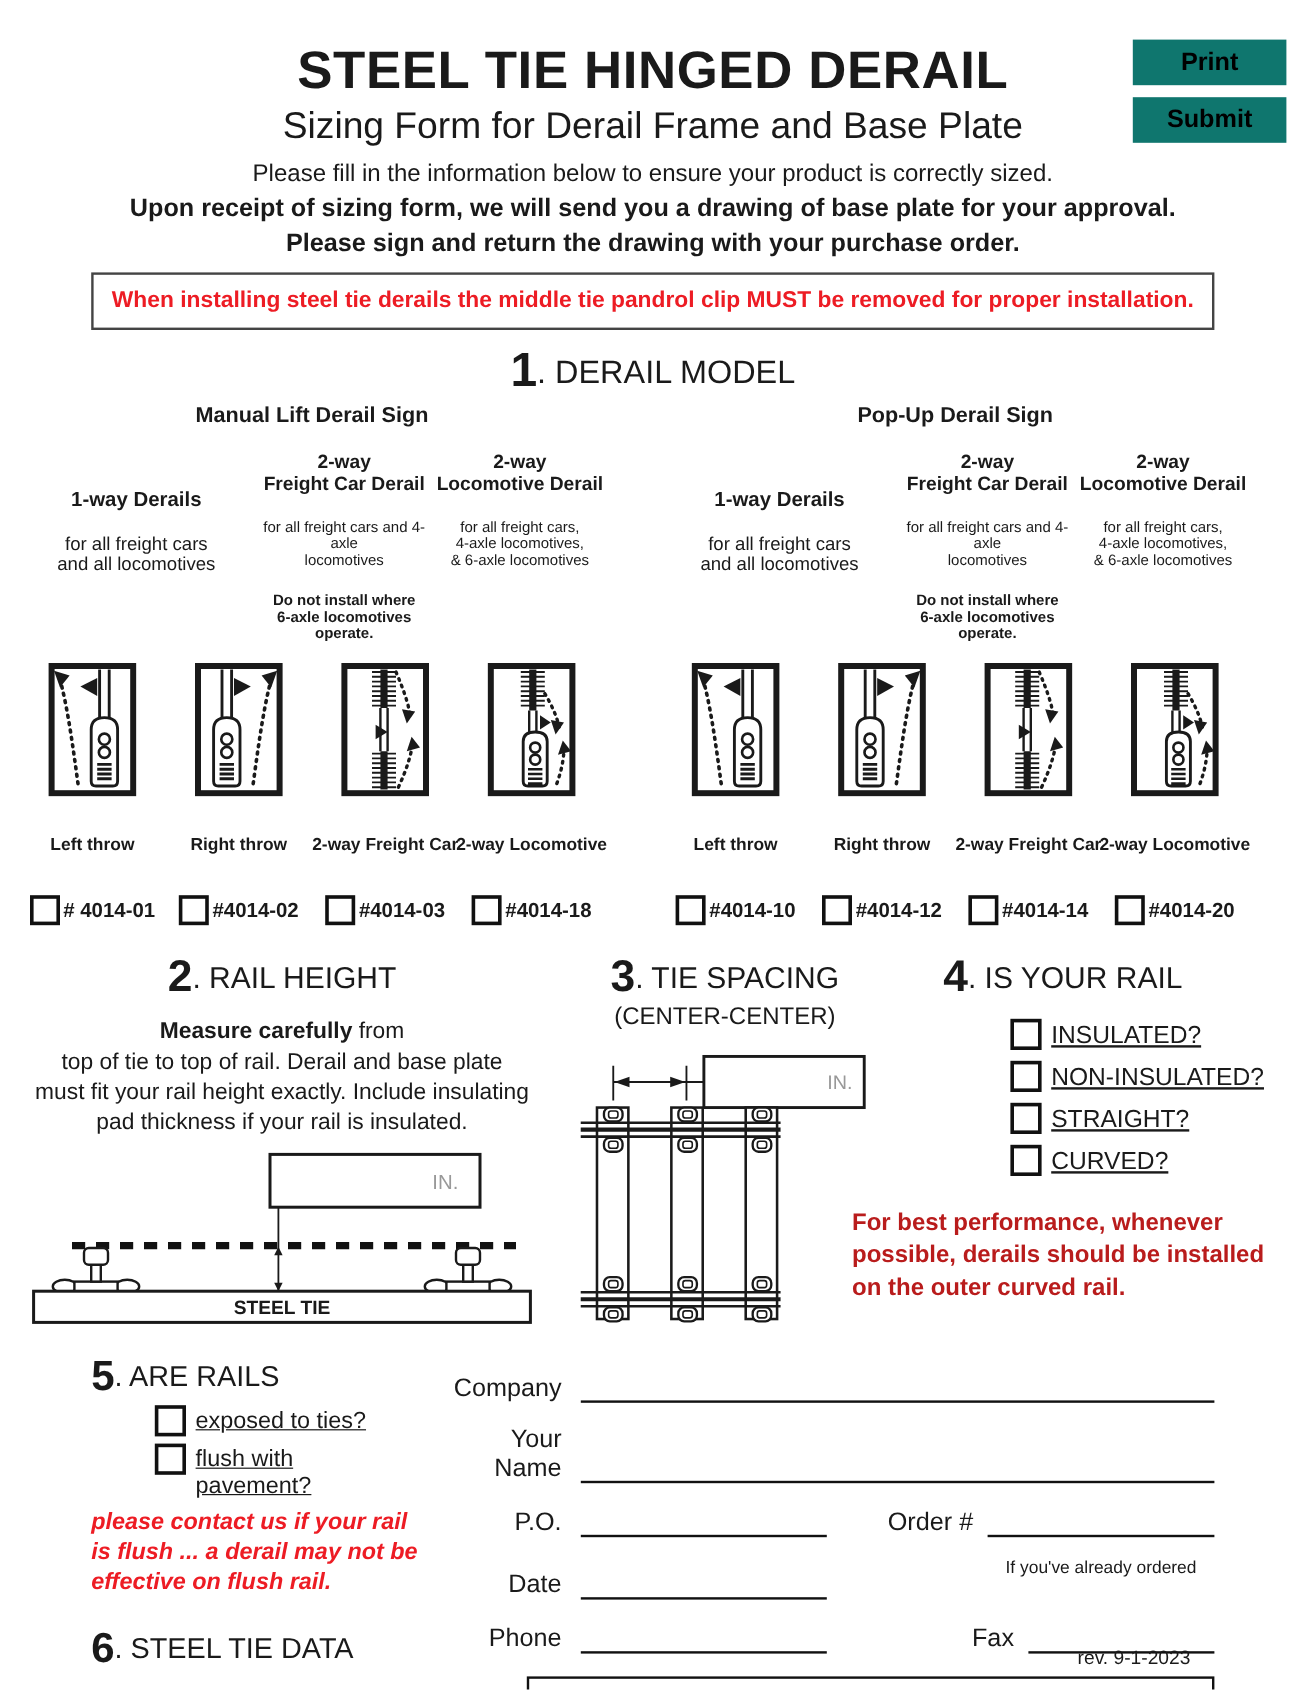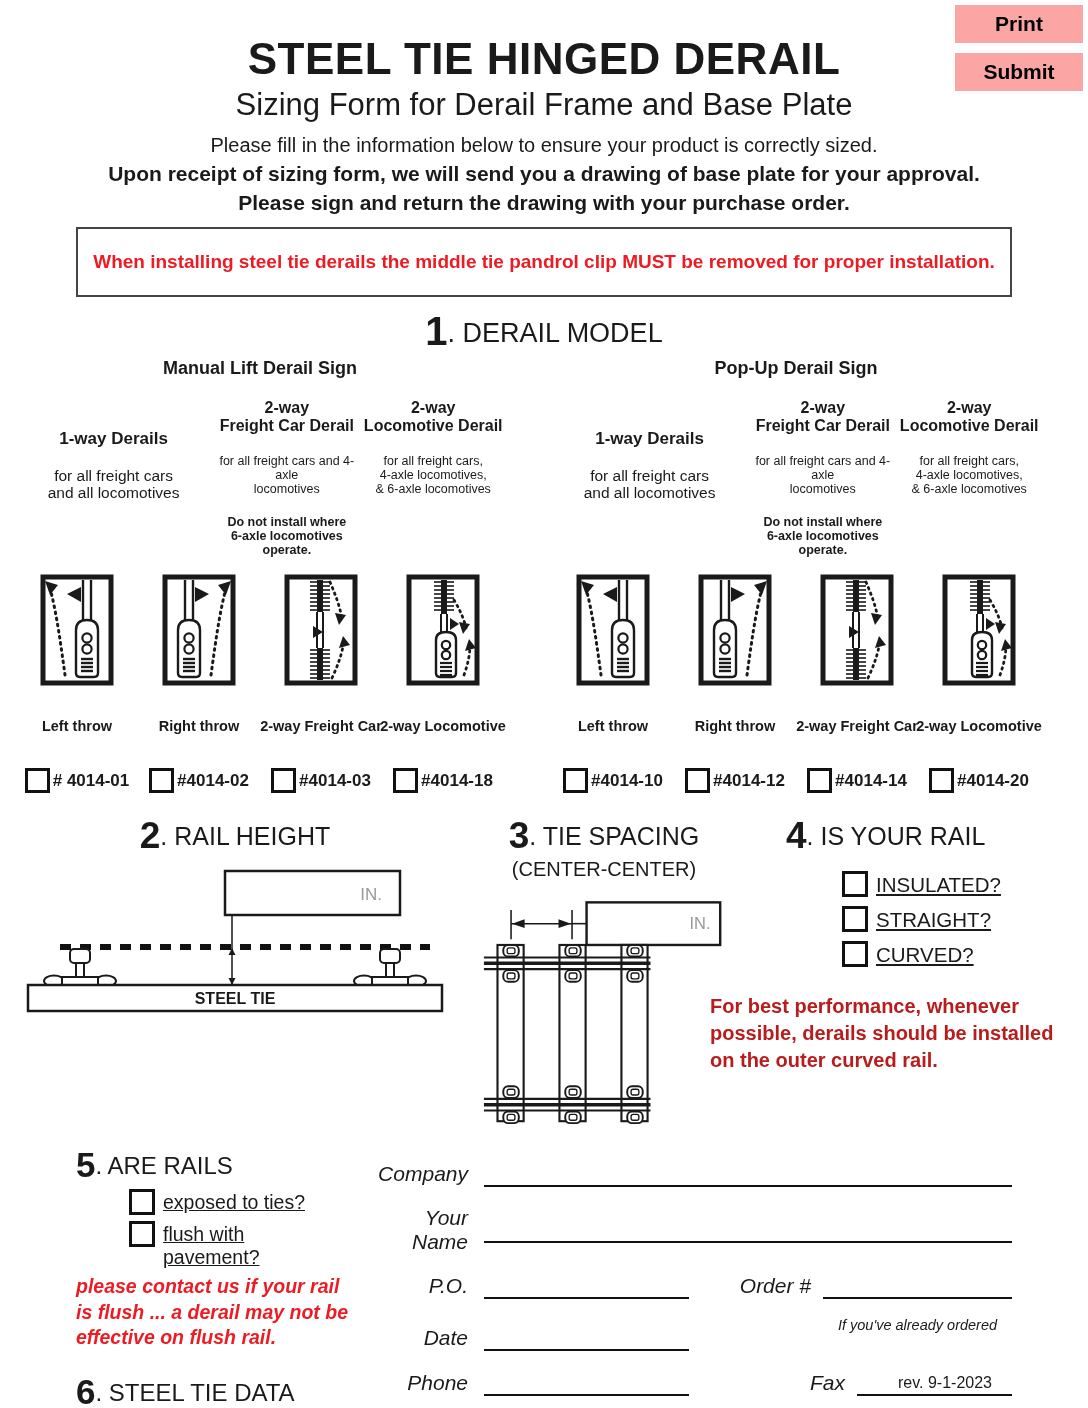--- a/index.html
+++ b/index.html
@@ -1,31 +1,31 @@
 <!DOCTYPE html>
 <html><head>
 <meta charset="utf-8">
 <style>
   * { box-sizing: border-box; margin: 0; padding: 0; }
   body { background: #fff; font-family: "Liberation Sans", sans-serif; color: #1a1a1a; }
   .page { position: relative; width: 1088px; height: 1408px; margin: 0 auto; background: #fff; overflow: hidden; }
 
   
-  .topbtn { position: absolute; right: 5px; width: 128px; height: 38px; background: #fca5a5;
+  .topbtn { position: absolute; right: 16px; width: 128px; height: 38px; background: #0f766e;
             display: flex; align-items: center; justify-content: center;
-            font-weight: bold; font-size: 21px; cursor: pointer; border: none; }
+            font-weight: bold; font-size: 21px; cursor: pointer; border: none; margin-top: 28px; }
   #btn-print { top: 5px; }
   #btn-submit { top: 53px; }
 
   
   .title { margin-top: 34px; text-align: center; font-size: 44px; font-weight: bold; letter-spacing: .5px; }
   .subtitle { text-align: center; font-size: 31px; margin-top: 3px; }
   .intro1 { text-align: center; font-size: 20px; margin-top: 11px; }
   .intro2, .intro3 { text-align: center; font-size: 21px; font-weight: bold; margin-top: 5px; }
-  .warnbox { margin: 12px 76px 0; border: 2px solid #444; padding: 22px 8px; text-align: center;
+  .warnbox { margin: 12px 76px 0; border: 2px solid #444; padding: 11px 8px; text-align: center;
              color: #ed1c24; font-weight: bold; font-size: 19px; }
 
   .sechead { text-align: center; margin-top: 12px; }
   .sechead .num { font-size: 40px; font-weight: bold; vertical-align: -3px; }
   .sechead .stitle { font-size: 27px; }
 
   
   .groups { display: flex; margin: 4px 8px 0; }
   .group { flex: 1; padding: 0 40px 0 8px; }
   .ghead { text-align: center; font-weight: bold; font-size: 18px; margin-bottom: 2px; }
@@ -74,21 +74,21 @@
   .opts5 .optlabel { font-size: 19.5px; margin-top: 2px; }
   .rednote5 { margin-top: 6px; color: #ed1c24; font-weight: bold; font-style: italic;
               font-size: 19.5px; line-height: 1.3; white-space: pre-line; }
   .sec6head { margin-top: 22px; }
   .fldrow6 { display: flex; align-items: flex-end; margin-top: 16px; }
   .fldrow6 .l6 { font-size: 20.5px; }
   .uline { display: inline-block; border-bottom: 2px solid #111; height: 24px; }
   .brandline { width: 185px; margin-left: 12px; }
 
   .rightcol { flex: 1; padding-right: 76px; }
-  .frow { display: flex; align-items: center; margin-bottom: 19px; font-style: italic; }
+  .frow { display: flex; align-items: flex-end; margin-bottom: 19px; }
   .frow.first { margin-top: 16px; }
   .flabel { width: 112px; padding-right: 16px; text-align: right; font-size: 21px; flex: none; }
   .fline { border-bottom: 2px solid #111; height: 26px; }
   .grow { flex: 1; }
   .w205 { width: 205px; flex: none; }
   .olabel { width: 108px; margin-left: 26px; padding-right: 12px; text-align: right; font-size: 21px; flex: none; }
   .faxlabel { width: 168px; padding-right: 12px; text-align: right; font-size: 21px; flex: none; }
   .orderwrap { flex: 1; position: relative; }
   .orderwrap .fline { display: block; }
   .ordernote { position: absolute; top: 100%; left: 0; right: 0; text-align: center;
@@ -345,20 +345,24 @@
       </div>
     </div>
   </div>
 
   <div class="midrow">
 
     <div class="sec2col">
       <div class="mhead">
         <span class="num">2</span><span class="stitle">. RAIL HEIGHT</span>
       </div>
+      <div class="sec2para"><span class="b">Measure carefully</span><span> from
+top of tie to top of rail. Derail and base plate
+must fit your rail height exactly. Include insulating
+pad thickness if your rail is insulated.</span></div>
       <svg width="450" height="152" viewBox="0 0 450 152" style="margin-top:8px">
         <rect x="215" y="6" width="175" height="44" fill="#fff" stroke="#1a1a1a" stroke-width="2.5"></rect>
         <text x="372" y="35" text-anchor="end" font-size="17" fill="#999">IN.</text>
         <line x1="222" y1="50" x2="222" y2="120" stroke="#1a1a1a" stroke-width="1.5"></line>
         <polygon points="218.5,90 225.5,90 222,83" fill="#1a1a1a"></polygon>
         <polygon points="218.5,113 225.5,113 222,120" fill="#1a1a1a"></polygon>
         <line x1="50" y1="82" x2="420" y2="82" stroke="#111" stroke-width="6" stroke-dasharray="11 9"></line>
         <g>
           <ellipse cx="44" cy="116" rx="10" ry="5.5" fill="#fff" stroke="#1a1a1a" stroke-width="2"></ellipse>
           <ellipse cx="96" cy="116" rx="10" ry="5.5" fill="#fff" stroke="#1a1a1a" stroke-width="2"></ellipse>
@@ -420,20 +424,24 @@
       <div class="mhead">
         <span class="num">4</span><span class="stitle">.  IS YOUR RAIL</span>
       </div>
       <div class="opts4">
         <div class="optrow">
             <span class="cb"></span>
             <span class="optlabel">INSULATED?</span>
           </div>
         <div class="optrow">
             <span class="cb"></span>
+            <span class="optlabel">NON-INSULATED?</span>
+          </div>
+        <div class="optrow">
+            <span class="cb"></span>
             <span class="optlabel">STRAIGHT?</span>
           </div>
         <div class="optrow">
             <span class="cb"></span>
             <span class="optlabel">CURVED?</span>
           </div>
       </div>
       <div class="rednote4">For best performance, whenever
 possible, derails should be installed
 on the outer curved rail.</div>

